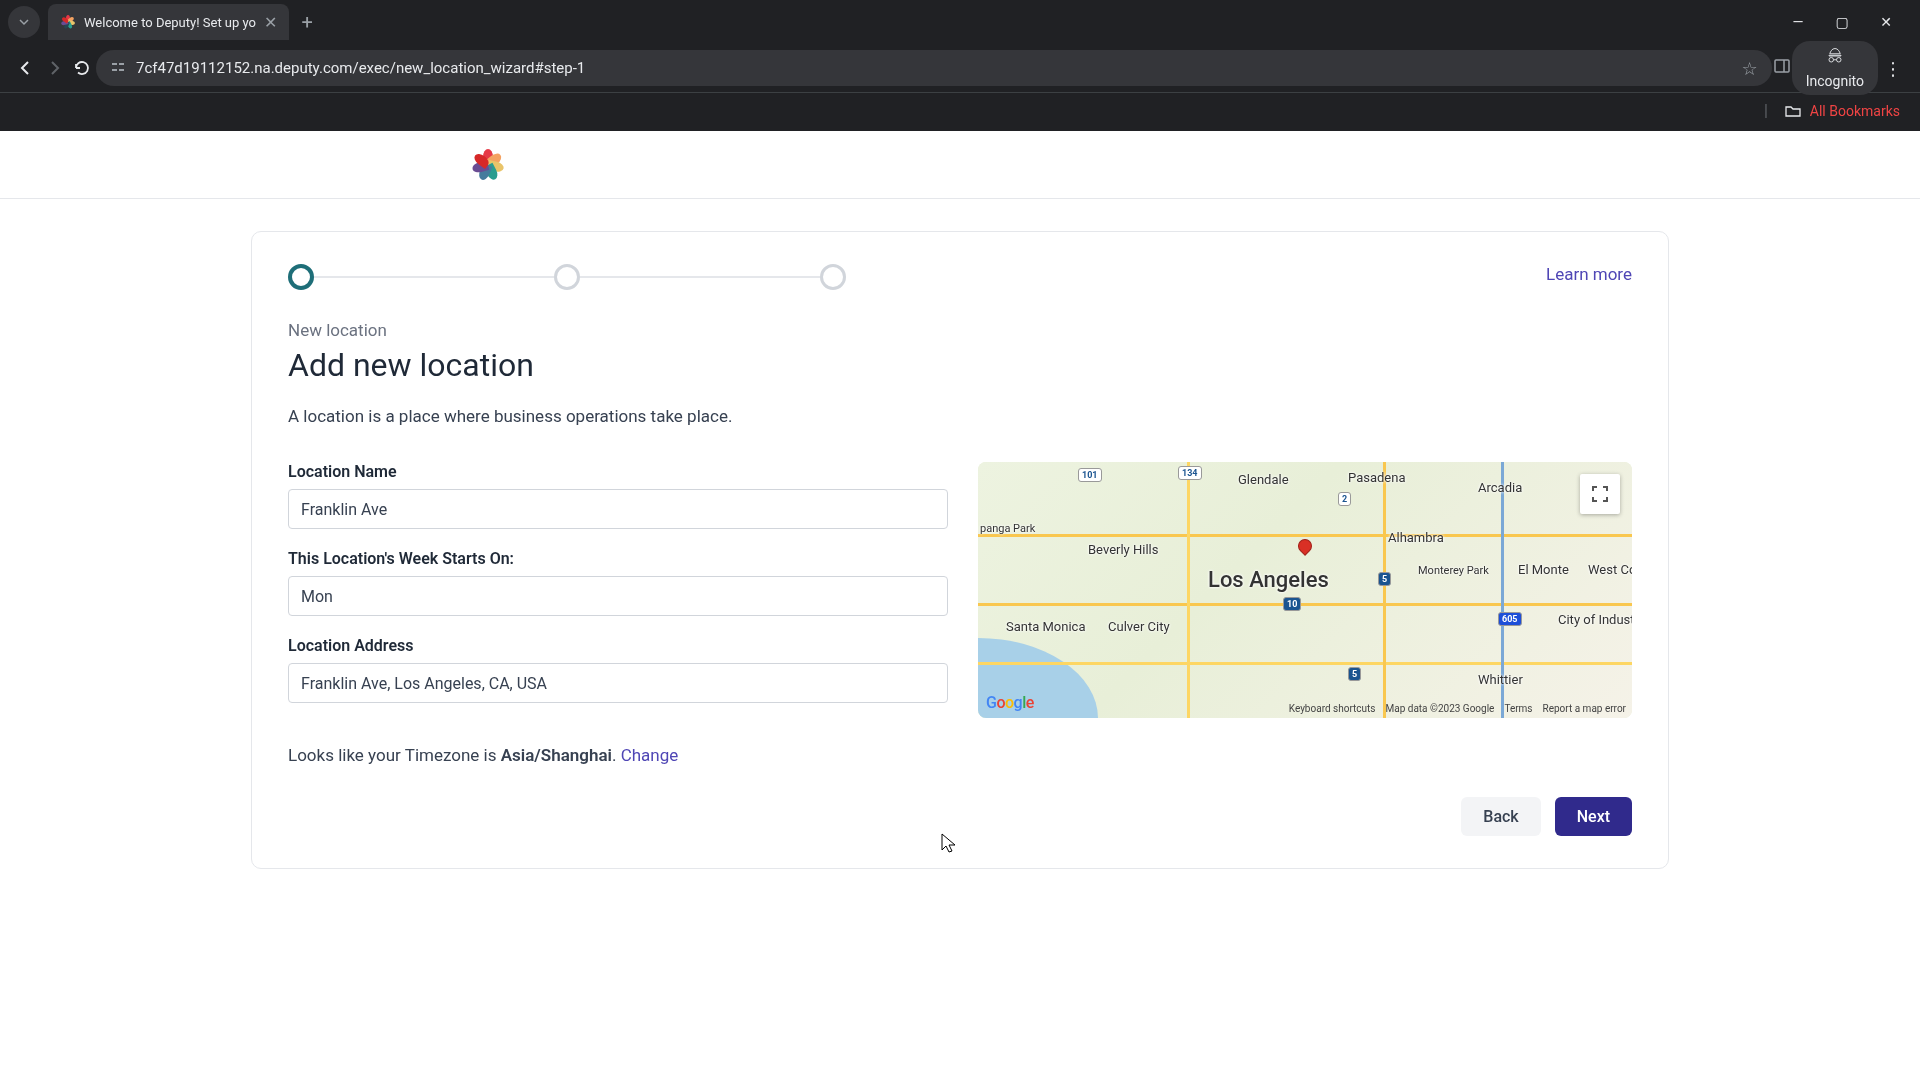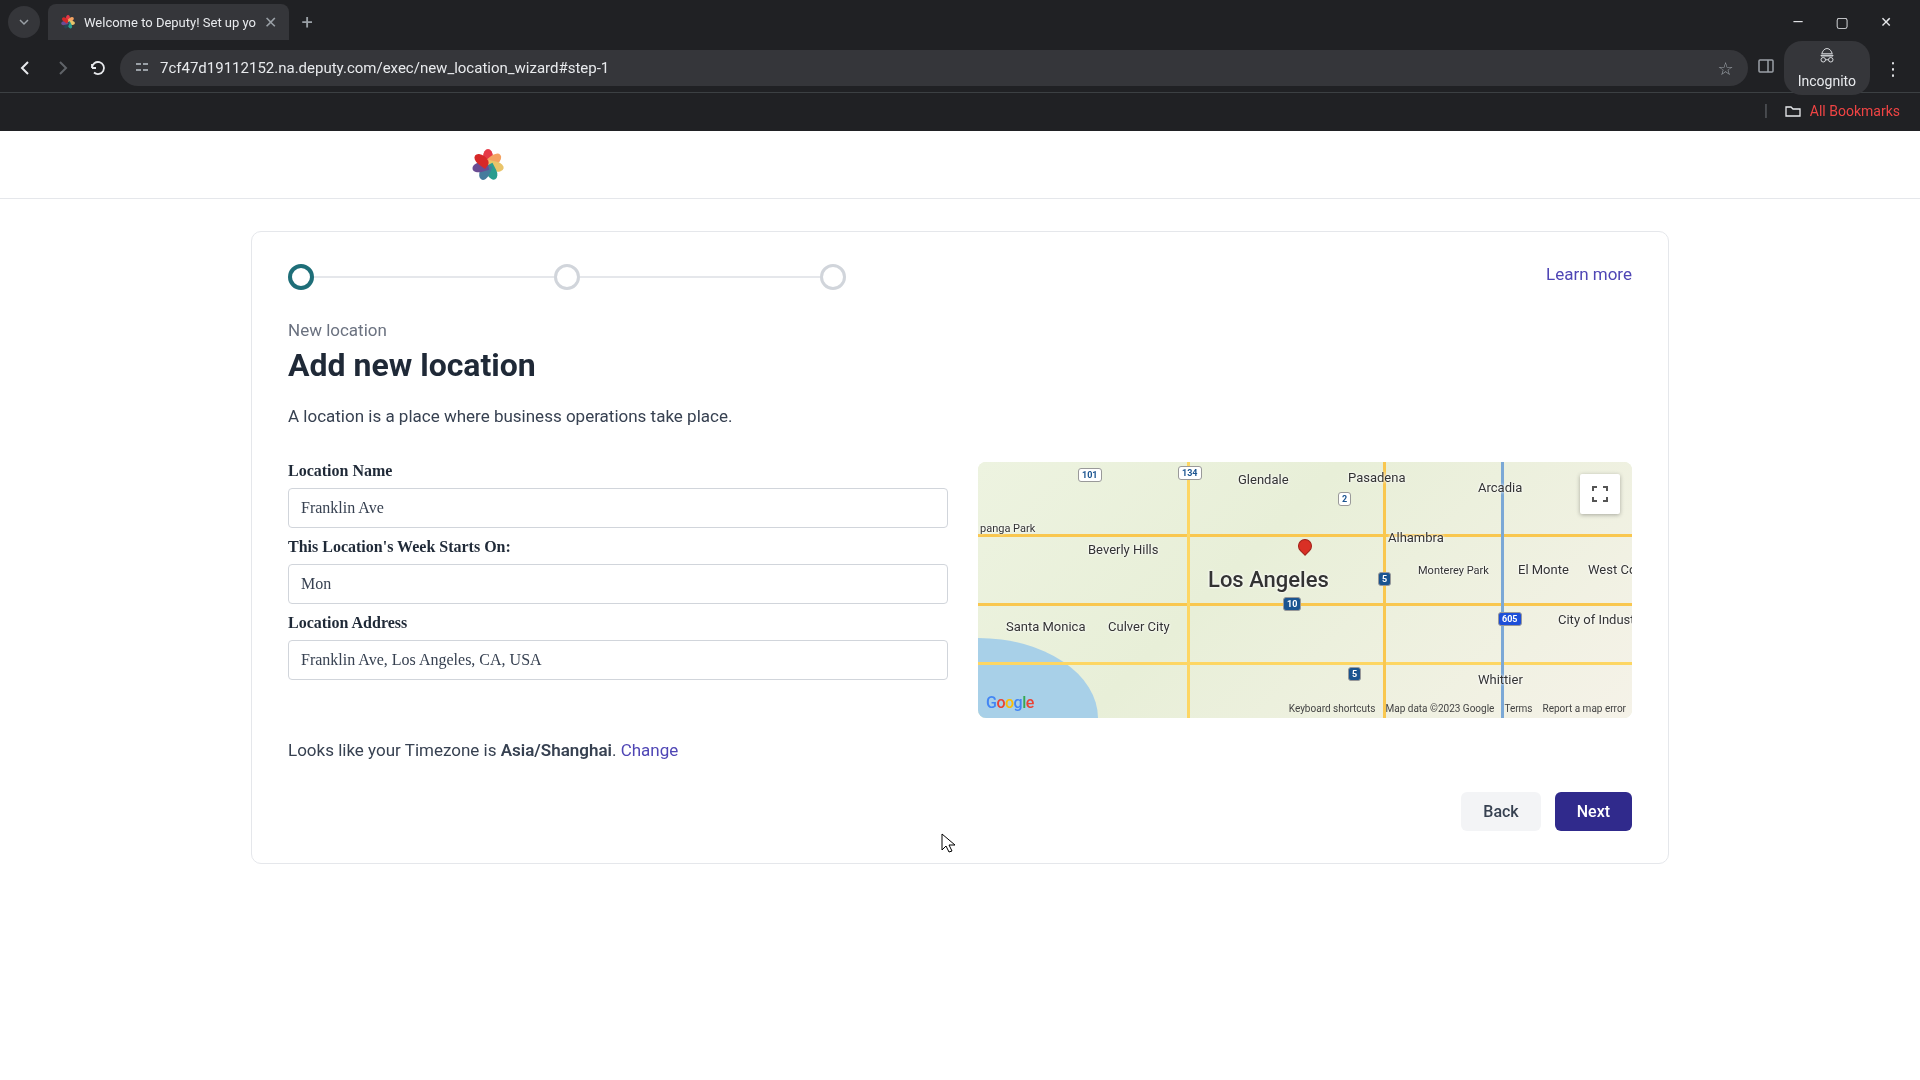--- a/index.html
+++ b/index.html
@@ -10,21 +10,21 @@
     .tab-bar { display: flex; align-items: center; height: 44px; padding: 0 8px; }
     .tab-dropdown { width: 32px; height: 32px; display: flex; align-items: center; justify-content: center; color: #9aa0a6; border-radius: 50%; background: #35363a; margin-right: 8px; cursor: pointer; }
     .tab { display: flex; align-items: center; background: #35363a; height: 36px; padding: 0 12px; border-radius: 8px 8px 0 0; min-width: 240px; gap: 8px; }
     .tab-favicon { width: 16px; height: 16px; position: relative; }
     .tab-title { color: #e8eaed; font-size: 13px; flex: 1; white-space: nowrap; overflow: hidden; text-overflow: ellipsis; }
     .tab-close { color: #9aa0a6; font-size: 16px; cursor: pointer; }
     .new-tab { color: #9aa0a6; font-size: 20px; padding: 0 12px; cursor: pointer; }
     .window-controls { margin-left: auto; display: flex; gap: 24px; padding-right: 16px; }
     .win-btn { color: #e8eaed; cursor: pointer; font-size: 14px; width: 20px; text-align: center; }
 
-    .addr-bar { display: flex; align-items: center; height: 48px; padding: 0 12px; gap: 8px; }
+    .addr-bar { display: flex; align-items: center; height: 48px; padding: 0 12px; gap: 0; }
     .nav-btn { color: #9aa0a6; width: 28px; height: 28px; display: flex; align-items: center; justify-content: center; cursor: pointer; font-size: 18px; }
     .nav-btn.enabled { color: #e8eaed; }
     .url-field { flex: 1; background: #35363a; height: 36px; border-radius: 18px; display: flex; align-items: center; padding: 0 14px; gap: 10px; color: #e8eaed; }
     .site-icon { color: #9aa0a6; font-size: 14px; }
     .url-text { color: #e8eaed; font-size: 15px; }
     .star-icon { margin-left: auto; color: #9aa0a6; font-size: 18px; cursor: pointer; }
     .side-panel-icon { color: #9aa0a6; cursor: pointer; }
     .incognito-badge { background: #35363a; color: #e8eaed; padding: 6px 14px; border-radius: 18px; display: flex; align-items: center; gap: 8px; font-size: 14px; flex-direction: column; }
     .incognito-icon { width: 18px; height: 18px; }
     .menu-dots { color: #e8eaed; cursor: pointer; padding: 0 6px; font-size: 18px; }
@@ -42,28 +42,28 @@
     .card { width: 1418px; border: 1px solid #e5e7eb; border-radius: 10px; padding: 32px 36px; position: relative; }
 
     .card-head-row { display: flex; justify-content: space-between; align-items: flex-start; }
     .stepper { display: flex; align-items: center; gap: 0; }
     .step-circle { width: 26px; height: 26px; border-radius: 50%; border: 3px solid #d1d5db; background: #fff; }
     .step-circle.active { border-color: #1e6e78; border-width: 4px; }
     .step-line { width: 240px; height: 2px; background: #e5e7eb; }
     .learn-more { color: #4f46b5; font-size: 17px; cursor: pointer; }
 
     .eyebrow { color: #6b7280; font-size: 17px; margin-top: 30px; }
-    .page-title { font-size: 32px; font-weight: 700; color: #1f2937; margin-top: 6px; }
+    .page-title { font-size: 32px; font-weight: 400; color: #1f2937; margin-top: 6px; }
     .page-desc { color: #374151; font-size: 17px; margin-top: 22px; }
 
     .form-row { display: flex; gap: 30px; margin-top: 36px; }
     .form-left { flex: 0 0 660px; }
     .form-right { flex: 1; }
 
-    .field { margin-bottom: 10px; font-family: Liberation Serif, serif; }
+    .field { margin-bottom: 20px; }
     .field-label { font-weight: 600; color: #1f2937; font-size: 16px; margin-bottom: 8px; display: block; }
     .text-input, .select-input { width: 100%; height: 40px; border: 1px solid #d1d5db; border-radius: 4px; padding: 0 12px; font-size: 16px; color: #374151; background: #fff; font-family: inherit; }
 
     .map-box { width: 100%; height: 256px; border-radius: 8px; position: relative; background: #e8f0d8; overflow: hidden; }
     .map-land { position: absolute; inset: 0; background: linear-gradient(135deg, #edf3e0 0%, #e8efd8 40%, #f5f2e8 100%); }
     .map-ocean { position: absolute; left: 0; bottom: 0; width: 120px; height: 80px; background: #a8d0e8; border-radius: 0 100% 0 0; }
     .map-roads { position: absolute; inset: 0; }
     .road-h { position: absolute; height: 3px; background: #f9c74f; width: 100%; }
     .road-v { position: absolute; width: 3px; background: #f9c74f; height: 100%; }
     .map-label { position: absolute; font-size: 13px; color: #333; text-shadow: 0 0 3px #fff, 0 0 3px #fff; white-space: nowrap; }

